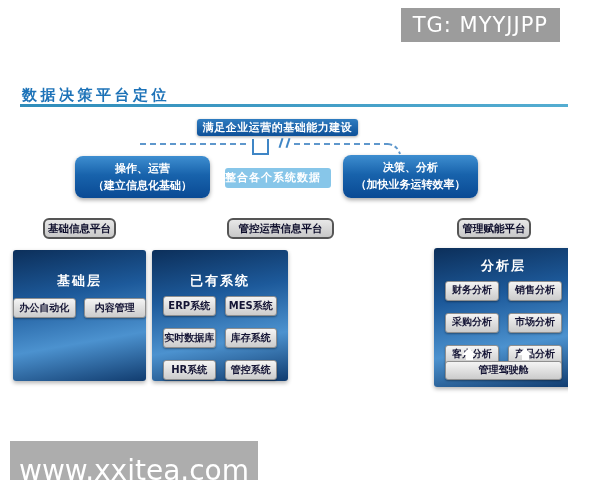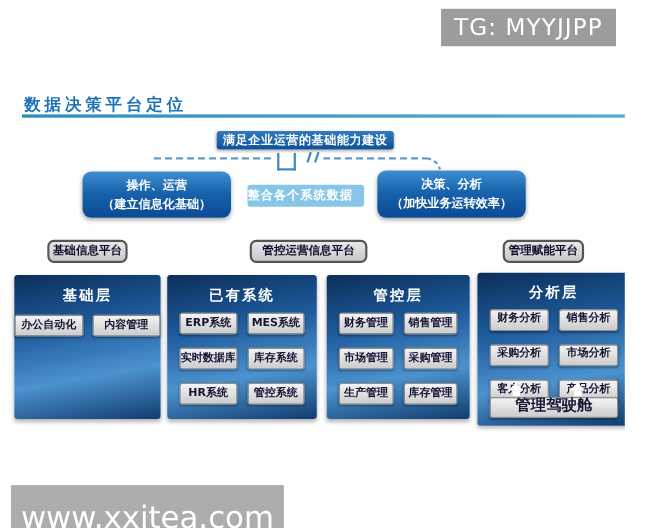--- a/index.html
+++ b/index.html
@@ -55,39 +55,39 @@
 
   
   .panel{position:absolute;border-radius:3px;
     background:linear-gradient(170deg,#0c2f5a 0%,#1d5a9b 35%,#4c92cf 68%,#113c6f 100%);
     box-shadow:0 2px 4px rgba(0,0,0,.3);}
   .panel-1{left:13px;top:250px;width:133px;height:131px;}
   .panel-2{left:152px;top:250px;width:136px;height:131px;}
   .panel-3{left:297px;top:250px;width:130px;height:131px;}
   .panel-4{left:434px;top:248px;width:139px;height:139px;font-family:Liberation Mono, monospace;}
 
-  .panel-header{padding-top:10px;text-align:center;color:#ffffff;
+  .panel-header{padding-top:22px;text-align:center;color:#ffffff;
     font-size:13px;font-weight:bold;letter-spacing:2px;}
   .panel-4 .panel-header{padding-top:9px;}
 
   .item{height:18px;line-height:18px;text-align:center;border-radius:3px;
     background:linear-gradient(180deg,#f4f4f4,#cccccc);border:1px solid #8f8f8f;
     color:#141434;font-size:10px;font-weight:bold;white-space:nowrap;overflow:hidden;
     box-shadow:0 1px 2px rgba(0,0,0,.35);}
 
   .stack{margin-top:8px;display:flex;flex-direction:row;gap:8px;align-items:center;}
   .stack .item{width:72%;}
 
   .grid2{display:grid;grid-template-columns:1fr 1fr;gap:12px 9px;
     margin-top:6px;padding:0 11px;}
 
   .footer-item{position:absolute;left:11px;right:11px;top:113px;height:17px;
     line-height:17px;text-align:center;border-radius:3px;
     background:linear-gradient(180deg,#f4f4f4,#cccccc);border:1px solid #8f8f8f;
-    color:#141434;font-size:14px;font-weight:bold;
+    color:#141434;font-size:10px;font-weight:bold;
     box-shadow:0 1px 2px rgba(0,0,0,.35);}
 
   .up-arrow{position:absolute;top:100px;display:flex;flex-direction:column;
     align-items:center;}
   .up-arrow .arr-head{width:0;height:0;border-left:7px solid transparent;
     border-right:7px solid transparent;border-bottom:7px solid #ffffff;}
   .up-arrow .arr-stem{width:7px;height:5px;background:#ffffff;}
   .up-arrow.a1{left:28px;} .up-arrow.a2{left:84px;}
 
   
@@ -144,31 +144,20 @@
     <div class="grid2">
       <div class="item">ERP系统</div>
       <div class="item">MES系统</div>
       <div class="item">实时数据库</div>
       <div class="item">库存系统</div>
       <div class="item">HR系统</div>
       <div class="item">管控系统</div>
     </div>
   </div>
 
-  <div class="panel panel-3">
-    <div class="panel-header">管控层</div>
-    <div class="grid2">
-      <div class="item">财务管理</div>
-      <div class="item">销售管理</div>
-      <div class="item">市场管理</div>
-      <div class="item">采购管理</div>
-      <div class="item">生产管理</div>
-      <div class="item">库存管理</div>
-    </div>
-  </div>
 
   <div class="panel panel-4">
     <div class="panel-header">分析层</div>
     <div class="grid2">
       <div class="item">财务分析</div>
       <div class="item">销售分析</div>
       <div class="item">采购分析</div>
       <div class="item">市场分析</div>
       <div class="item">客户分析</div>
       <div class="item">产品分析</div>

